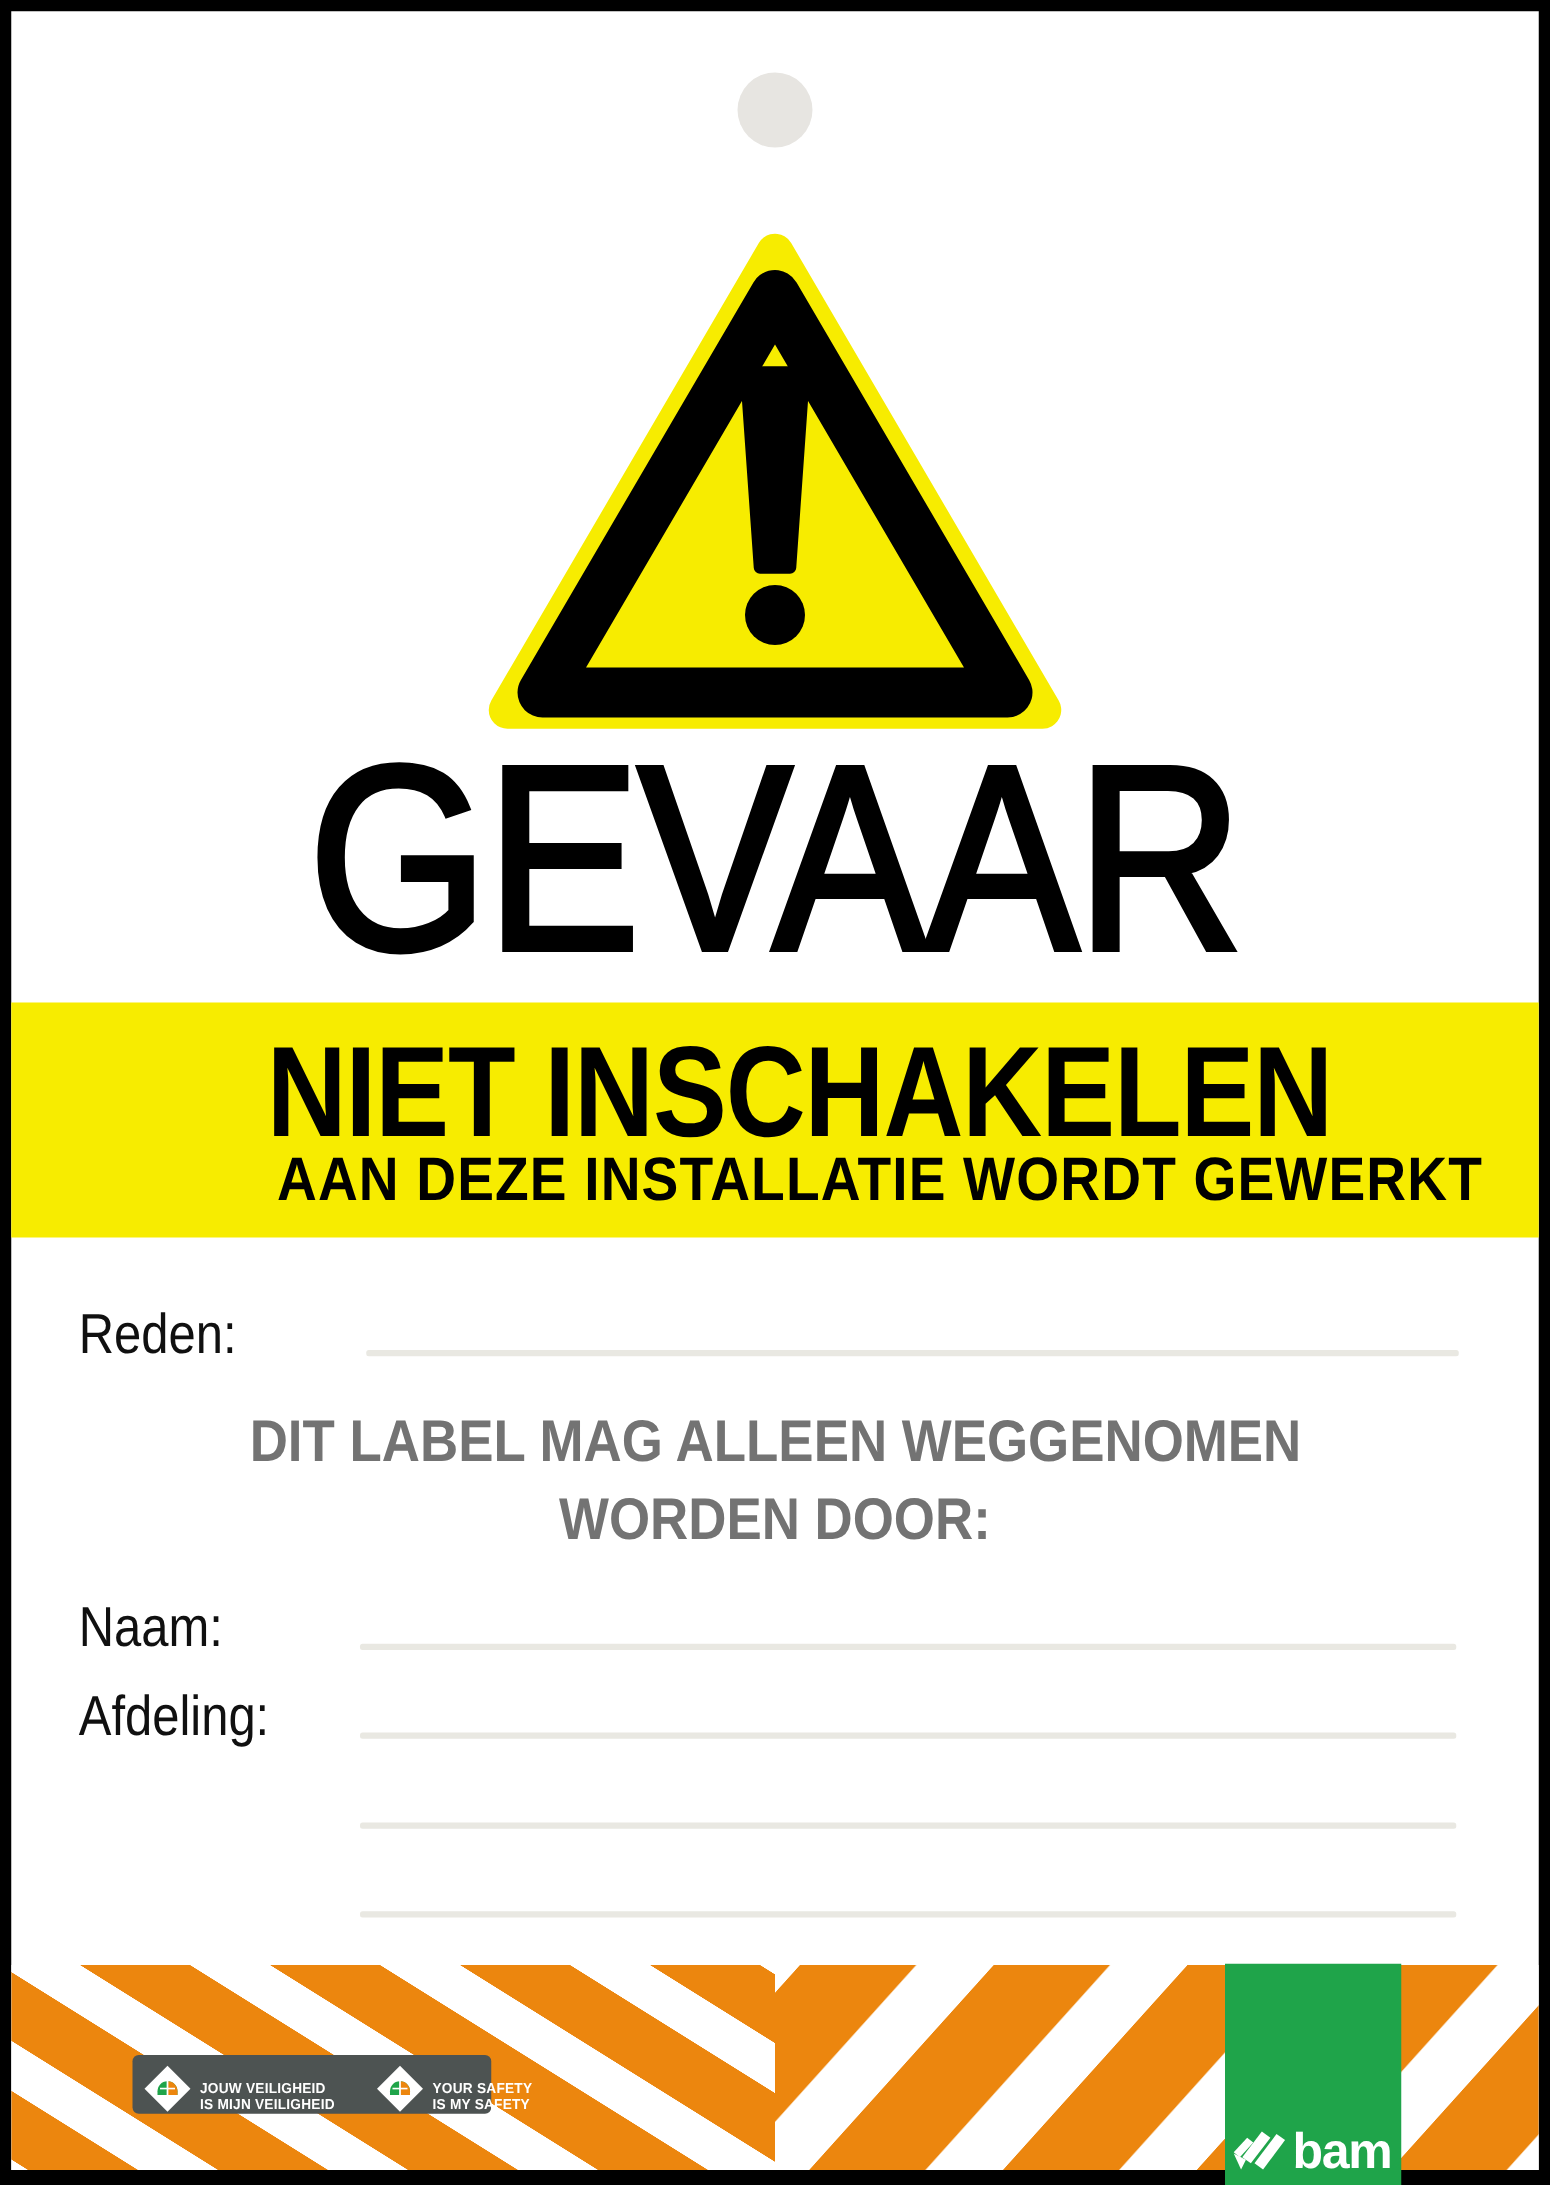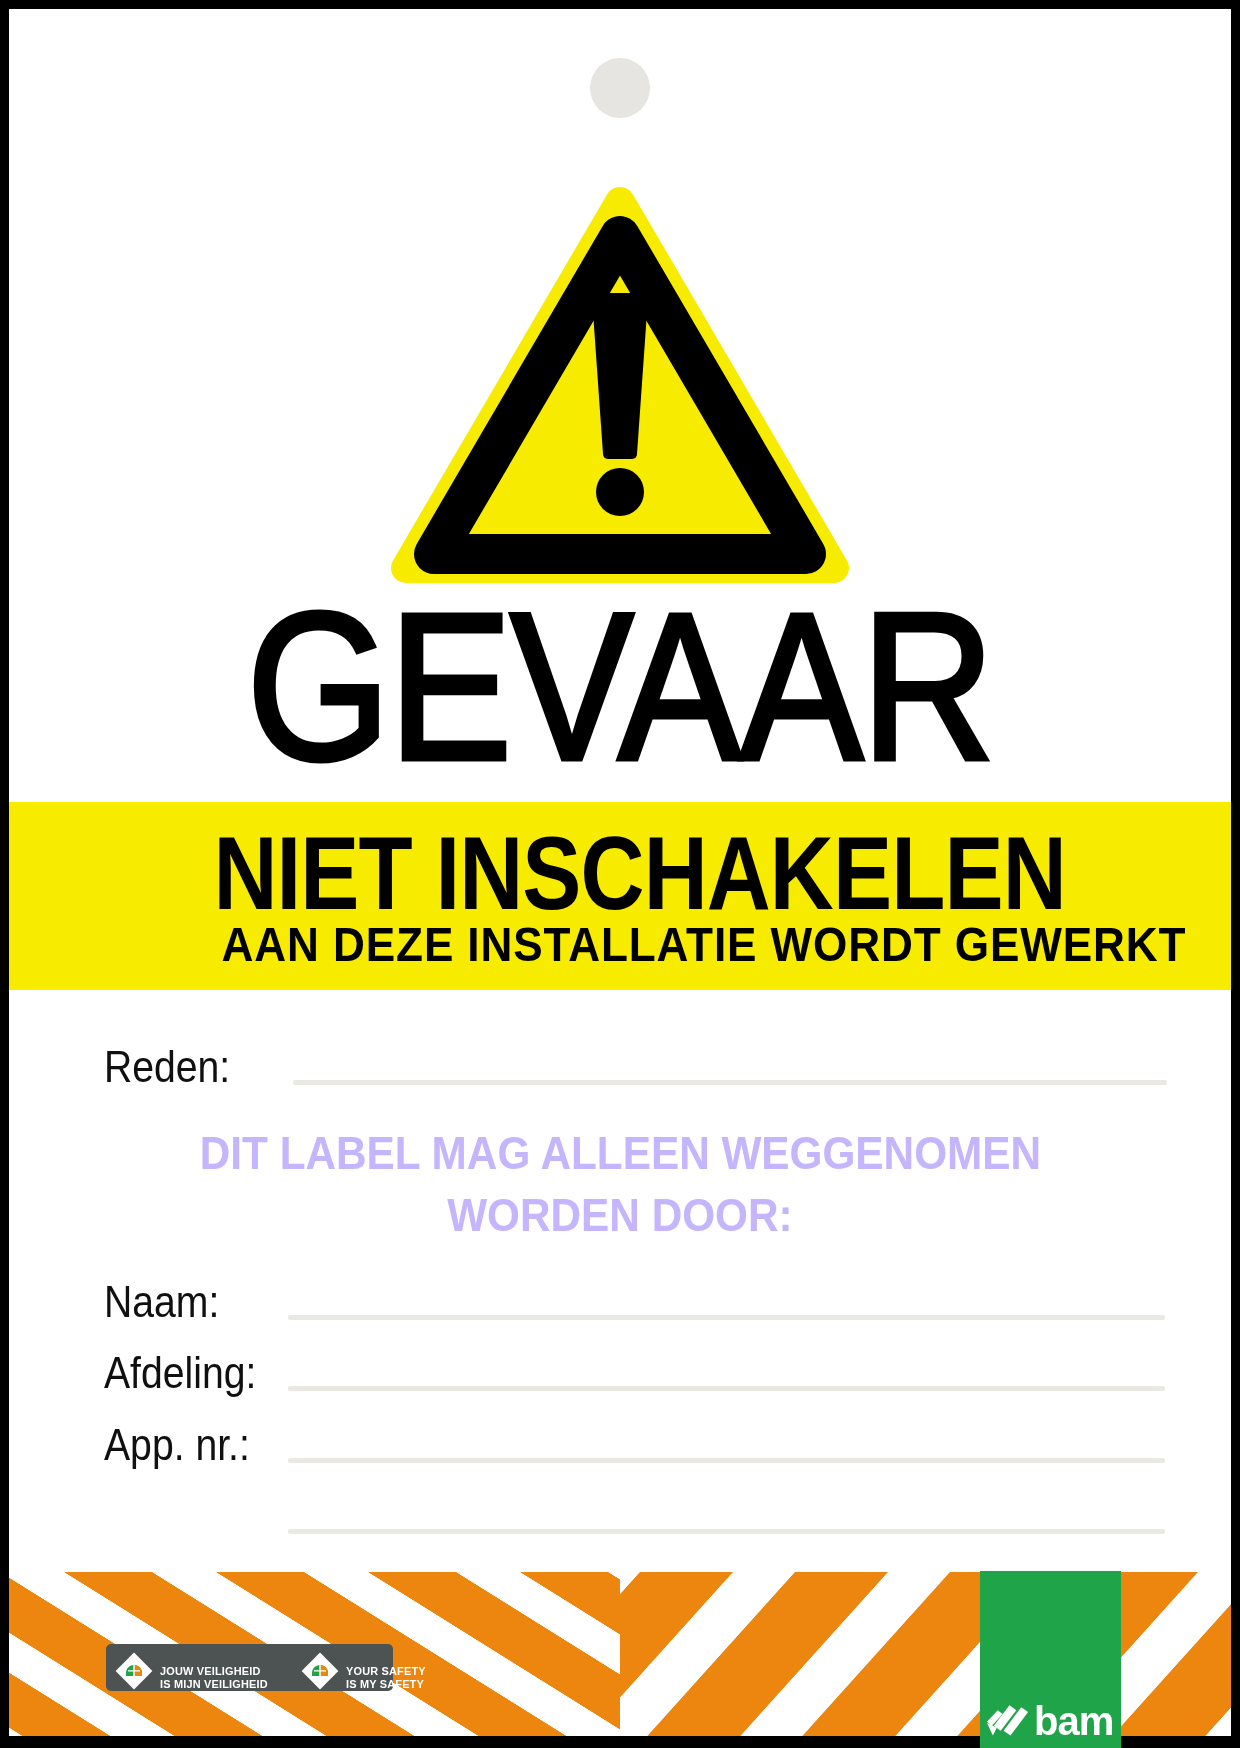--- a/index.html
+++ b/index.html
@@ -24,26 +24,26 @@
                background:var(--yellow,#f7ec00);}
   .band-line1{position:absolute;left:0;right:0;top:818px;height:112px;display:flex;
               align-items:center;justify-content:center;font-size:103px;font-weight:700;
               color:#000;letter-spacing:-1px;padding-left:40px;}
   .band-line1 .condense{--sx:.86;}
   .band-line2{position:absolute;left:0;right:0;top:916px;height:56px;display:flex;
               align-items:center;justify-content:flex-end;font-size:49px;font-weight:700;
               color:#000;letter-spacing:1px;}
   .band-line2 .condense{--sx:.9;}
 
-  .field-label{position:absolute;left:63px;font-size:45px;color:#101010;margin-left:41px;}
+  .field-label{position:absolute;left:63px;font-size:45px;color:#101010;}
   .field-label .condense{--sx:.87;}
   .fill-line{position:absolute;height:5px;background:var(--line-gray,#e9e8e2);border-radius:2px;}
 
   .notice{position:absolute;left:0;right:0;height:56px;display:flex;align-items:center;
-          justify-content:center;font-size:47px;font-weight:700;color:#c4b5fd;}
+          justify-content:center;font-size:47px;font-weight:700;color:#737373;}
   .notice .condense{--sx:.9;}
 
   .hazard{position:absolute;left:9px;top:1572px;width:1222px;height:164px;}
 
   .badge{position:absolute;left:106px;top:1644px;width:287px;height:47px;border-radius:5px;
          background:var(--badge-gray,#4d5352);display:flex;align-items:flex-end;padding:0 8px;
          box-sizing:border-box;gap:6px;}
   .badge-icon{position:relative;width:40px;height:40px;flex:0 0 auto;}
   .badge-icon .dm{position:absolute;inset:7px;background:#fff;transform:rotate(45deg);}
   .badge-icon svg{position:absolute;left:10px;top:13px;}
@@ -99,23 +99,20 @@
   <div class="field-label" style="top:1276px;">
     <span class="condense left">Naam:</span>
   </div>
   <div class="fill-line" style="left:288px;width:877px;top:1315px;"></div>
 
   <div class="field-label" style="top:1347px;">
     <span class="condense left">Afdeling:</span>
   </div>
   <div class="fill-line" style="left:288px;width:877px;top:1386px;"></div>
 
-  <div class="field-label" style="top:1419px;">
-    <span class="condense left">App. nr.:</span>
-  </div>
   <div class="fill-line" style="left:288px;width:877px;top:1458px;"></div>
 
   <div class="fill-line" style="left:288px;width:877px;top:1529px;"></div>
 
   <svg class="hazard" viewBox="0 0 1222 164" preserveAspectRatio="none">
     <defs>
       <pattern id="hzL" width="152" height="164" patternUnits="userSpaceOnUse" patternTransform="translate(55) skewX(58)">
         <rect width="152" height="164" fill="#ffffff"></rect>
         <rect width="88" height="164" fill="#ec860e"></rect>
       </pattern>

